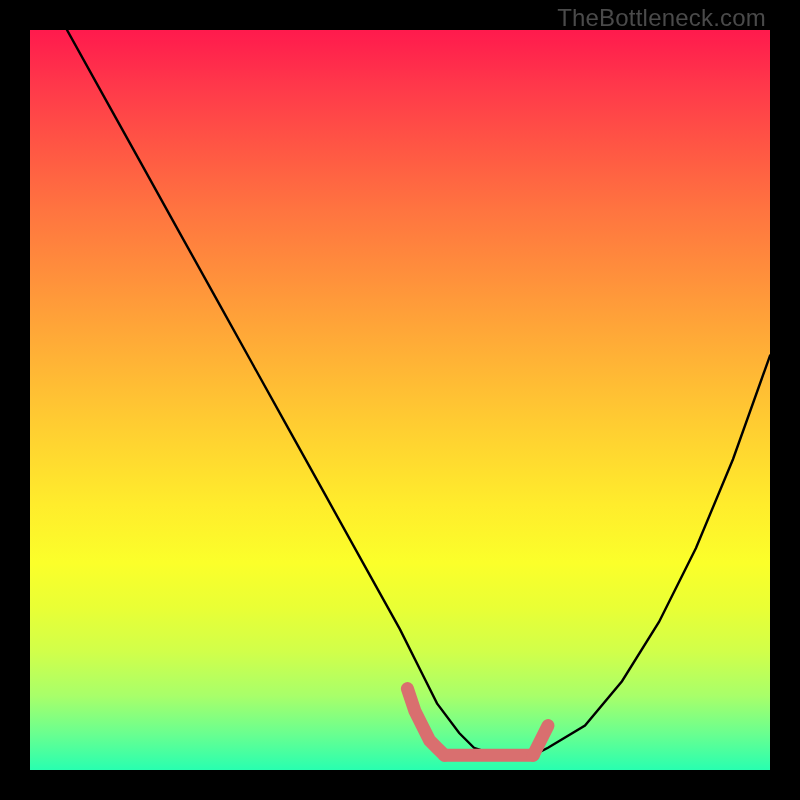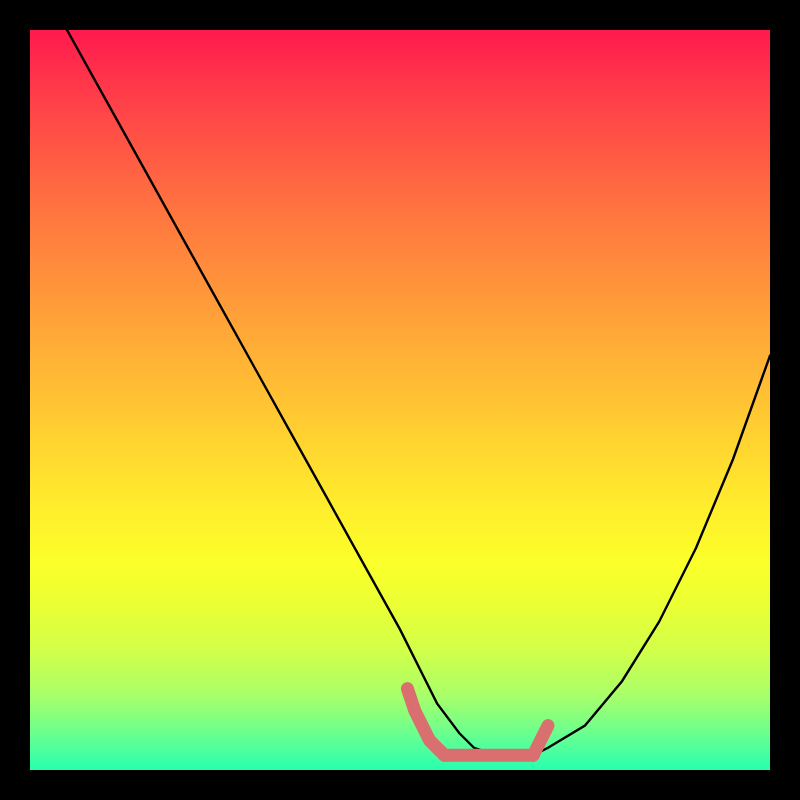--- a/index.html
+++ b/index.html
@@ -59,20 +59,21 @@
     width: 740px;
     height: 740px;
     pointer-events: none;
   }
 </style>
 </head>
 <body>
 
 <div class="frame">
 
+  <div class="watermark">TheBottleneck.com</div>
 
   <div class="plot-area">
     <svg class="curve" viewBox="0 0 740 740" preserveAspectRatio="none">
       <path d="M37.00 0.00 L74.00 66.60 L111.00 133.20 L148.00 199.80 L185.00 266.40 L222.00 333.00 L259.00 399.60 L296.00 466.20 L333.00 532.80 L370.00 599.40 L392.20 643.80 L407.00 673.40 L429.20 703.00 L444.00 717.80 L466.20 725.20 L481.00 725.20 L503.20 725.20 L518.00 717.80 L555.00 695.60 L592.00 651.20 L629.00 592.00 L666.00 518.00 L703.00 429.20 L740.00 325.60" id="path-main" fill="none" stroke="#000" stroke-width="2.4" stroke-linecap="round"></path>
       <path d="M377.40 658.60 L384.80 680.80 L392.20 695.60 L399.60 710.40 L407.00 717.80 L414.40 725.20" id="path-m1" fill="none" stroke="#d96f6f" stroke-width="13" stroke-linecap="round"></path>
       <path d="M414.40 725.20 L429.20 725.20 L444.00 725.20 L458.80 725.20 L473.60 725.20 L488.40 725.20 L503.20 725.20" id="path-m2" fill="none" stroke="#d96f6f" stroke-width="13" stroke-linecap="round"></path>
       <path d="M503.20 725.20 L510.60 710.40 L518.00 695.60" id="path-m3" fill="none" stroke="#d96f6f" stroke-width="13" stroke-linecap="round"></path>
     </svg>
   </div>
 

